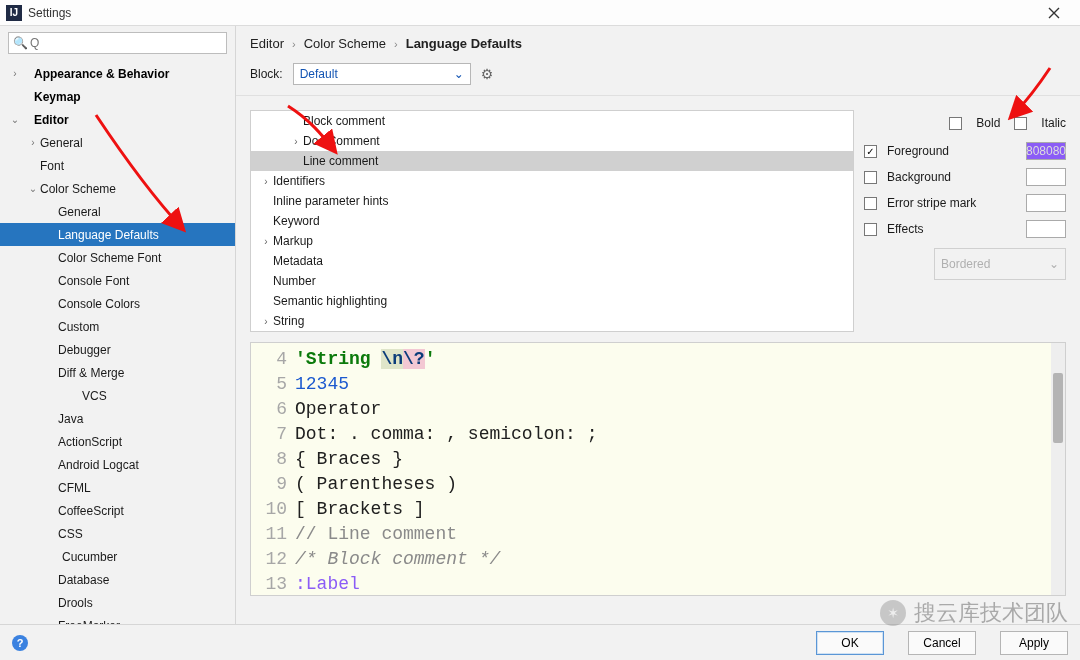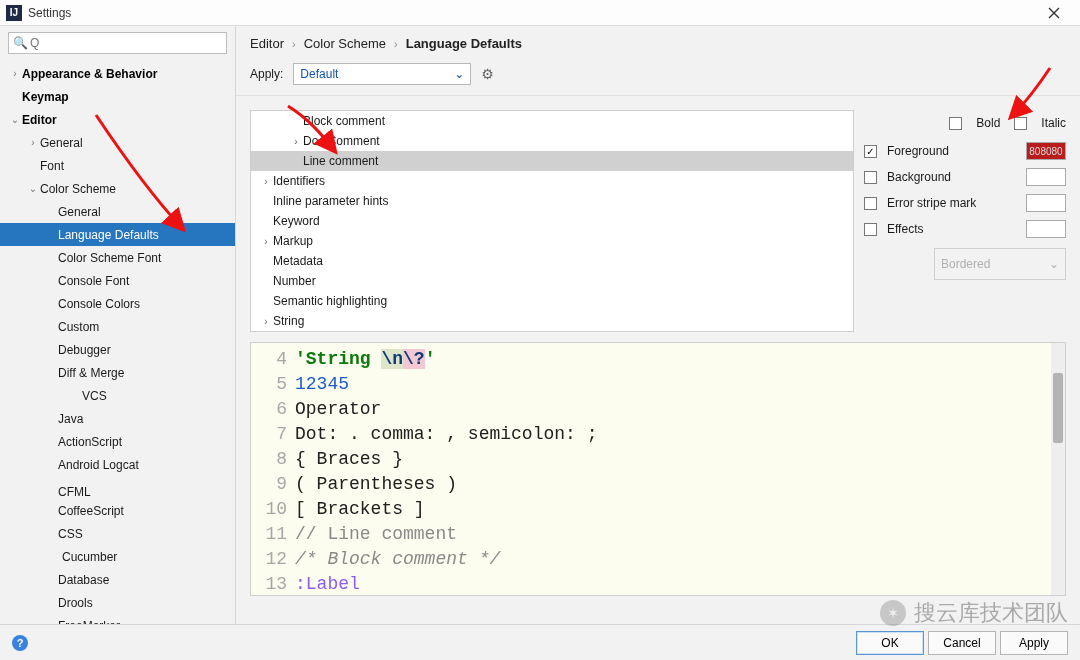--- a/index.html
+++ b/index.html
@@ -72,21 +72,21 @@
     height: 23px;
     padding-left: 8px;
     cursor: pointer;
     position: relative;
   }
   .tree .row .arrow {
     width: 14px; display: inline-flex; justify-content: center;
     color: #777; font-size: 10px;
   }
   .tree .row .lbl { white-space: nowrap; }
-  .tree .row.bold .lbl { font-weight: 600; color: #000; }
+  .tree .row.bold .lbl { font-weight: 600; color: #000; margin-left: 12px; }
   .tree .row.selected {
     background: #2675bf;
     color: #fff;
   }
   .tree .row.selected .lbl { color: #fff; }
   
   .content {
     flex: 1;
     display: flex;
     flex-direction: column;
@@ -218,21 +218,21 @@
     padding: 0 12px;
   }
   .footer .helpicon {
     width: 16px; height: 16px; border-radius: 50%;
     background: #3b82e0; color: #fff; font-weight: bold;
     display: flex; align-items: center; justify-content: center;
     font-size: 11px; cursor: pointer;
   }
   .footer .spacer { flex: 1; }
   .footer button {
-    height: 24px; min-width: 68px; margin-left: 4px;
+    height: 24px; min-width: 68px; margin-left: 24px;
     border: 1px solid #b5b5b5; background: #fafafa;
     cursor: pointer; font-size: 12px;
     padding: 0 10px;
   }
   .footer button.primary { border: 1px solid #5a96d6; box-shadow: 0 0 0 1px #cfe1f3 inset; }
   
   .redarrow { position: absolute; pointer-events: none; }
   
   .watermark {
     position: absolute; right: 12px; bottom: 32px;
@@ -333,21 +333,21 @@
           <span class="lbl">Java</span>
         </div>
         <div class="row" style="padding-left: 44px;">
           <span class="arrow"></span>
           <span class="lbl">ActionScript</span>
         </div>
         <div class="row" style="padding-left: 44px;">
           <span class="arrow"></span>
           <span class="lbl">Android Logcat</span>
         </div>
-        <div class="row" style="padding-left: 44px; align-items: flex-end;">
+        <div class="row" style="padding-left: 44px;">
           <span class="arrow"></span>
           <span class="lbl">CFML</span>
         </div>
         <div class="row" style="padding-left: 44px; text-align: right;">
           <span class="arrow"></span>
           <span class="lbl">CoffeeScript</span>
         </div>
         <div class="row" style="padding-left: 44px;">
           <span class="arrow"></span>
           <span class="lbl">CSS</span>
@@ -373,21 +373,21 @@
 
   <div class="content">
     <div class="breadcrumb">
       <span>Editor</span>
       <span class="sep">›</span>
       <span>Color Scheme</span>
       <span class="sep">›</span>
       <span class="final">Language Defaults</span>
     </div>
     <div class="schemebar">
-      <span>Apply:</span>
+      <span>Block:</span>
       <div class="select">
         <span>Default</span>
         <span>⌄</span>
       </div>
       <span class="gear">⚙</span>
     </div>
 
     <div class="midsplit">
       <div class="elemlist" id="elemlist">
           <div class="erow" style="padding-left: 38px;">
@@ -442,21 +442,21 @@
       <div class="attrpanel">
         <div class="attrrow first">
           <span class="chk"></span>
           <span>Bold</span>
           <span class="chk"></span>
           <span>Italic</span>
         </div>
         <div class="attrrow">
           <span class="chk checked"></span>
           <span class="albl">Foreground</span>
-          <span class="colorchip" style="background:#b91c1c;color:#ddd;font-size:10px;display:flex;align-items:center;justify-content:center">808080</span>
+          <span class="colorchip" style="background:#8b5cf6;color:#ddd;font-size:12px;display:flex;align-items:center;justify-content:center">808080</span>
         </div>
         <div class="attrrow">
           <span class="chk"></span>
           <span class="albl">Background</span>
           <span class="colorchip" style="background:#fff"></span>
         </div>
         <div class="attrrow">
           <span class="chk"></span>
           <span class="albl">Error stripe mark</span>
           <span class="colorchip" style="background:#fff"></span>

